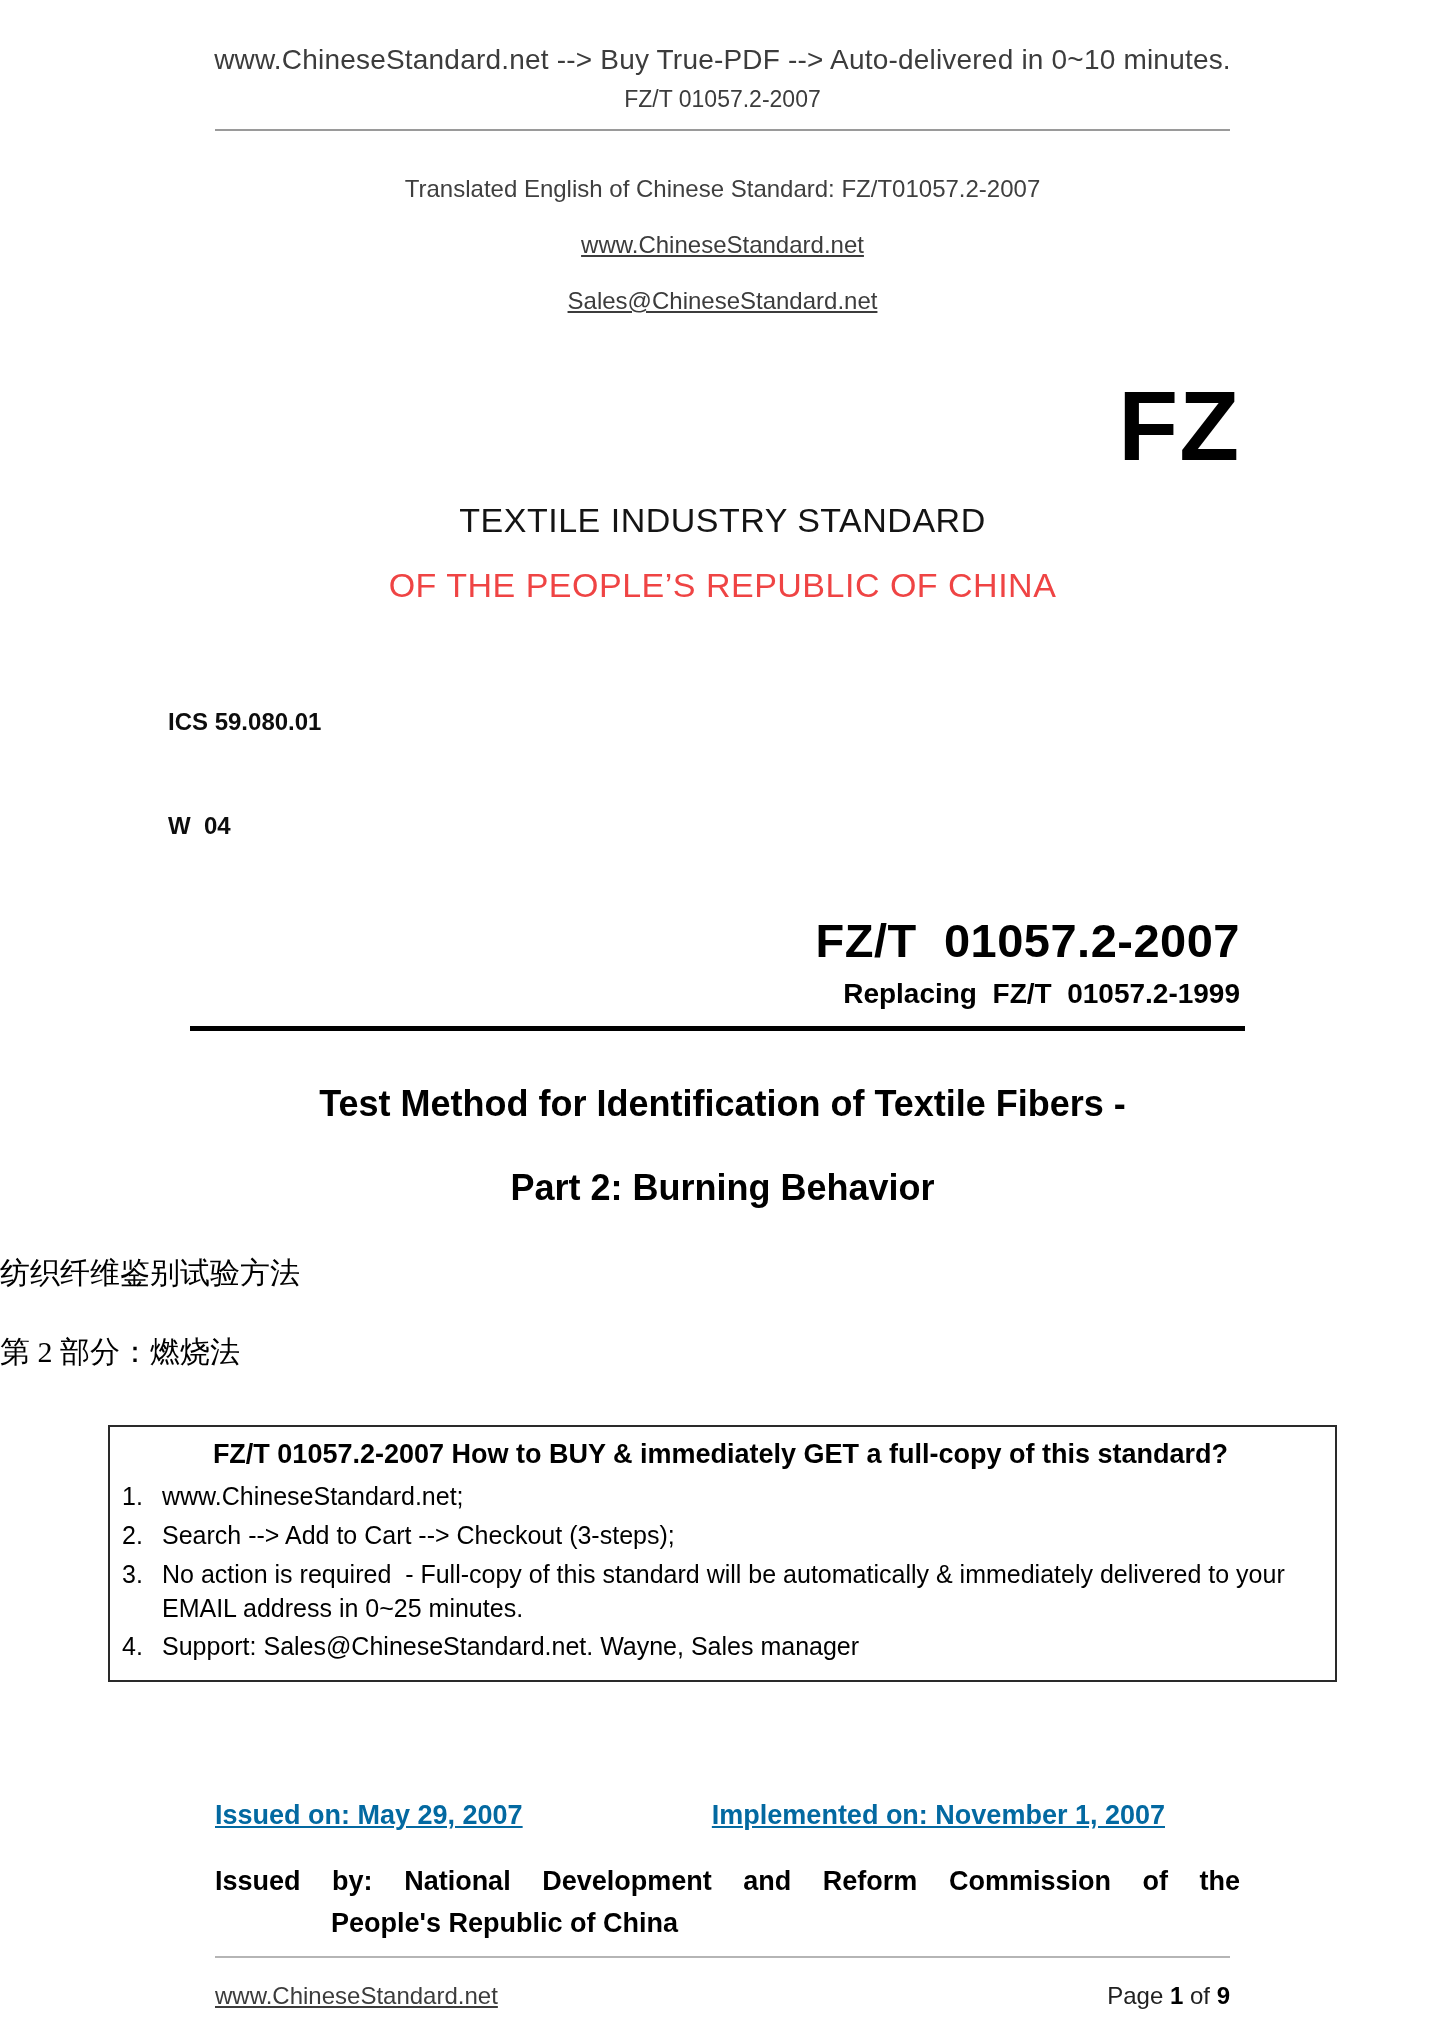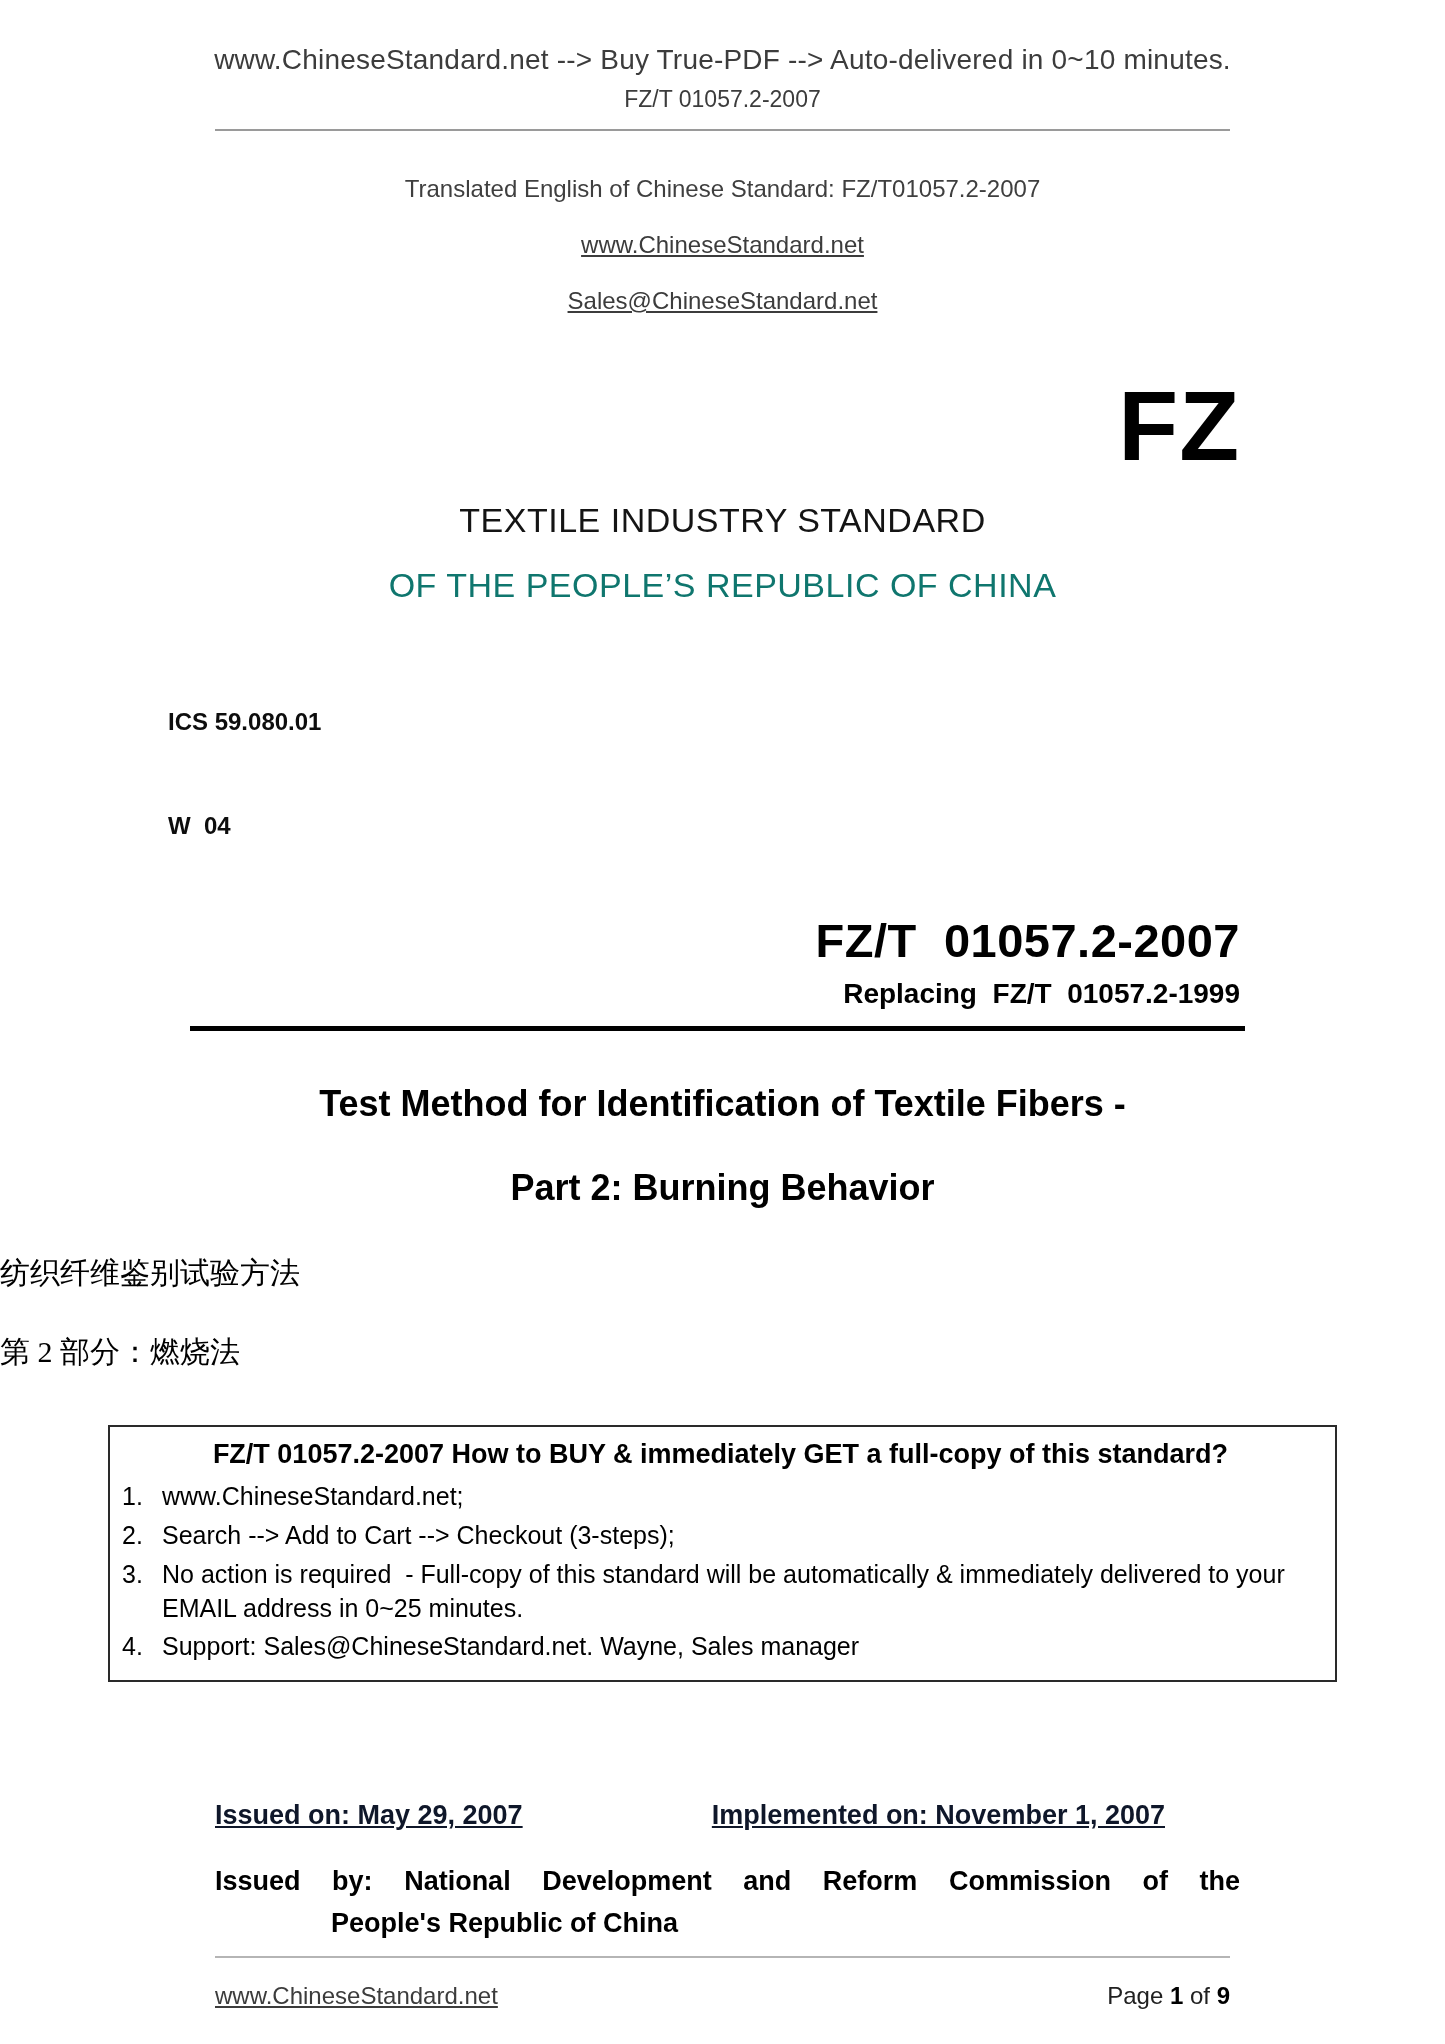--- a/index.html
+++ b/index.html
@@ -28,21 +28,21 @@
 
   
   .fz-logo {
     text-align:right; margin:62px 205px 0 16px;
     font-size:98px; font-weight:bold; line-height:1;
     letter-spacing:1px; color:#000;padding-left:48px;
   }
 
   
   .org-line1 { text-align:center; font-size:34px; color:#141414; margin-top:26px; letter-spacing:0.5px; }
-  .org-line2 { text-align:center; font-size:34px; color:#0f766e; margin-top:26px; letter-spacing:0.5px; }
+  .org-line2 { text-align:center; font-size:34px; color:#ef4444; margin-top:26px; letter-spacing:0.5px; }
 
   
   .ics { margin:30px 0 0 168px; font-weight:bold; font-size:24px; color:#0d0d0d; line-height:1.45; white-space:pre-wrap; }
   .designation { text-align:right; margin:0 205px 0 0; }
   .designation .code { font-size:47px; font-weight:bold; white-space:pre-wrap; letter-spacing:0.5px; }
   .designation .replacing { font-size:28px; font-weight:bold; margin-top:10px; white-space:pre-wrap; }
   .rule-thick { border:none; border-top:5px solid #000; margin:16px 200px 0 190px; height:0; }
 
   
   .title-en1 { text-align:center; font-weight:bold; font-size:36px; margin-top:52px; color:#000; }
@@ -59,21 +59,21 @@
   }
   .buy-box .heading { text-align:center; font-weight:bold; font-size:27px; margin:2px 0 10px 0; }
   .buy-box .item { display:flex; margin-top:5px; line-height:1.35; }
   .buy-box .num { flex:0 0 40px; text-align:left; }
   .buy-box .txt { flex:1 1 auto; white-space:pre-wrap; }
 
   
   .issue-row {
     display:flex; justify-content:space-between;
     margin:118px 280px 0 215px;
-    font-weight:bold; font-size:27px; color:#0f172a;
+    font-weight:bold; font-size:27px; color:#0369a1;
   }
   .issue-row .u { text-decoration:underline; white-space:pre-wrap; }
   .issued-by { margin:30px 205px 0 215px; font-weight:bold; font-size:27px; line-height:1.55; color:#000; }
   .issued-by .l1 { text-align:justify; text-align-last:justify; }
   .issued-by .l2 { margin-left:116px; }
 
   
   .footer { position:absolute; left:215px; right:215px; bottom:34px; }
   .footer .rule { border:none; border-top:2px solid #b5b5b5; margin:0 0 24px 0; height:0; }
   .footer .row { display:flex; justify-content:space-between; align-items:baseline; font-size:24px; color:#3c3c3c; }

